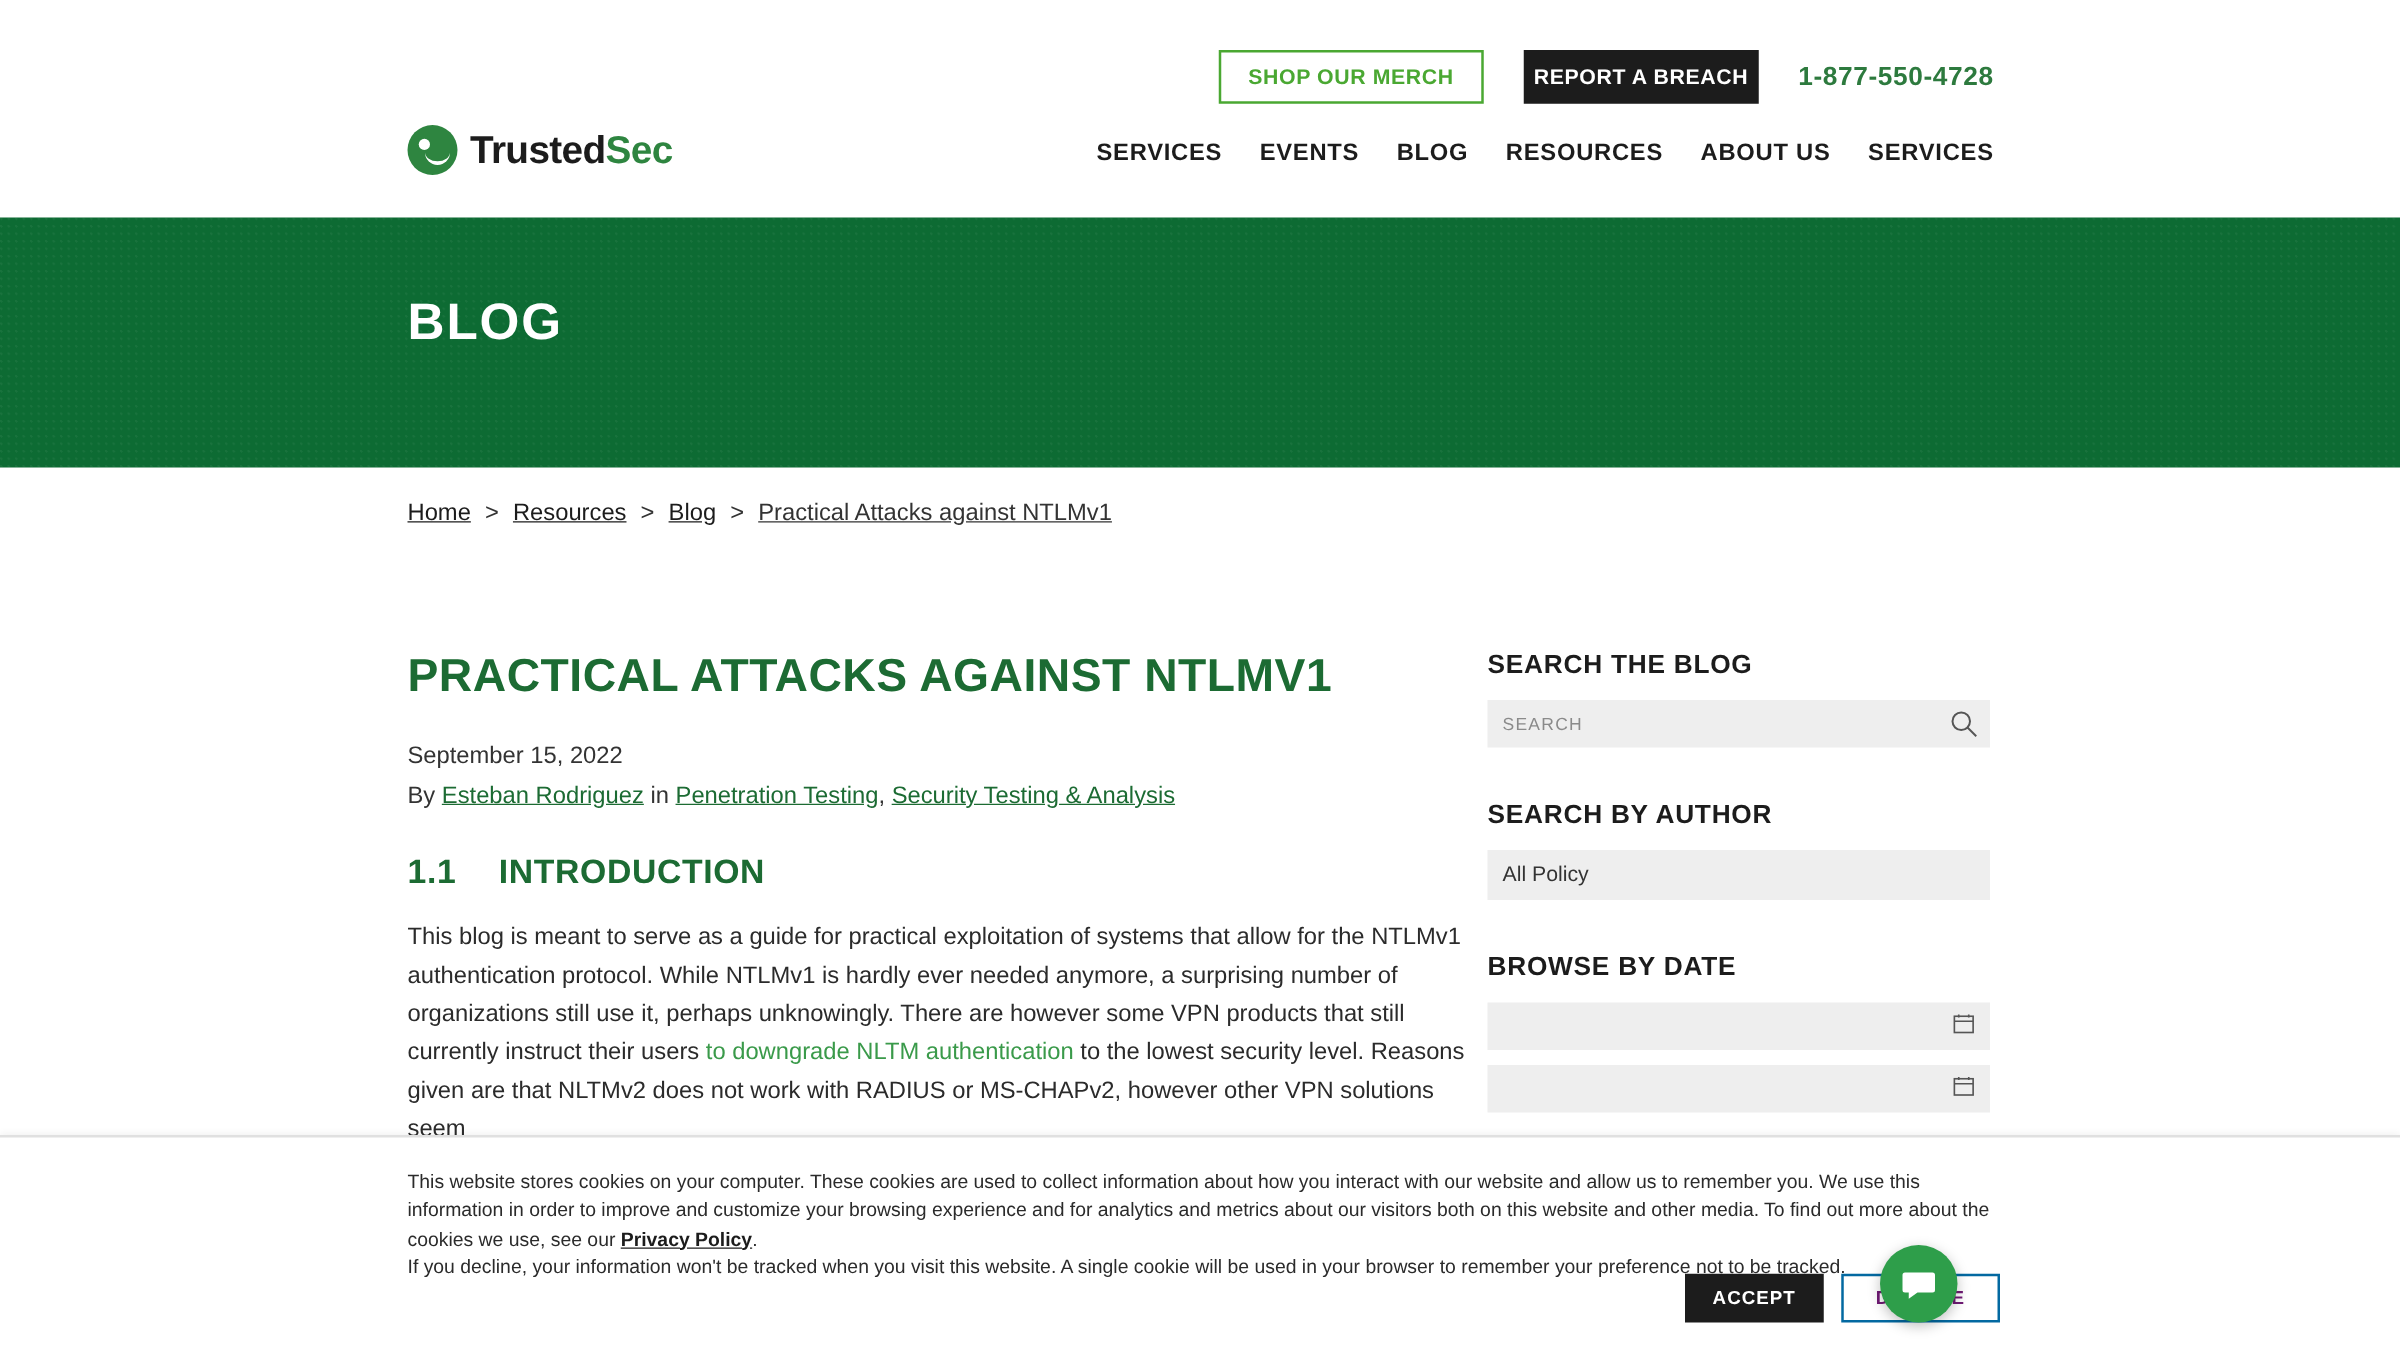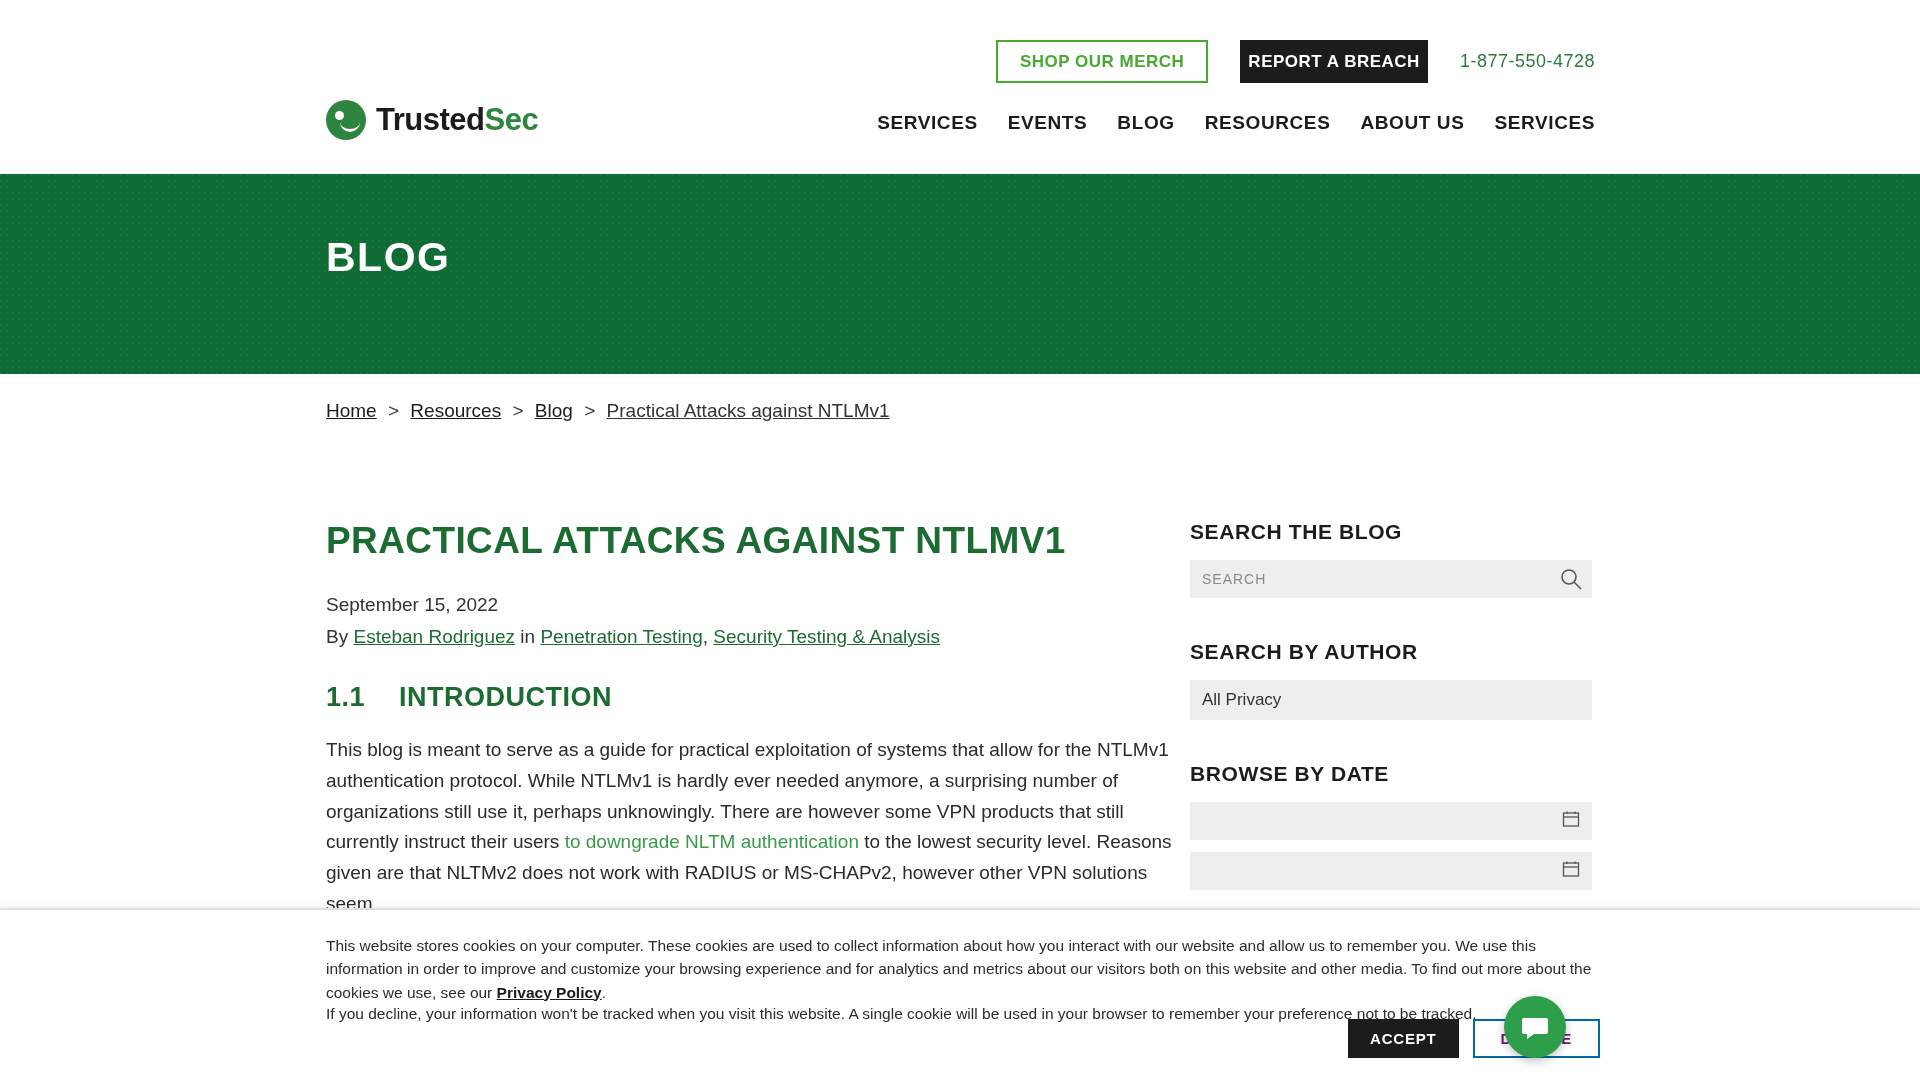--- a/index.html
+++ b/index.html
@@ -37,22 +37,22 @@
     font-weight: bold;
     font-size: 17px;
     letter-spacing: 0.5px;
     padding: 13px 8px;
     border: none;
     cursor: pointer;
     line-height: 1;
   }
   .phone {
     color: #2d7a3e;
-    font-weight: normal;
-    font-size: 18px;
+    font-weight: bold;
+    font-size: 21px;
     letter-spacing: 0.5px;
     text-decoration: none;
     white-space: nowrap;
   }
 
   
   .logo {
     position: absolute; top: 100px; left: 326px;
     display: flex; align-items: center; gap: 10px;
     cursor: pointer;
@@ -280,21 +280,21 @@
           <circle cx="9" cy="9" r="7" stroke="#555" stroke-width="1.6"></circle>
           <line x1="14" y1="14" x2="21" y2="21" stroke="#555" stroke-width="1.6"></line>
         </svg>
       </button>
     </div>
 
     <div class="gap"></div>
 
     <div class="side-head">SEARCH BY AUTHOR</div>
     <div class="select-box">
-      <span>All Privacy</span>
+      <span>All Policy</span>
     </div>
 
     <div class="gap"></div>
 
     <div class="side-head">BROWSE BY DATE</div>
     <div class="date-box">
       <span>
         <svg width="18" height="18" viewBox="0 0 18 18">
           <rect x="1.5" y="3" width="15" height="13" fill="none" stroke="#555" stroke-width="1.3"></rect>
           <line x1="1.5" y1="7" x2="16.5" y2="7" stroke="#555" stroke-width="1.3"></line>

